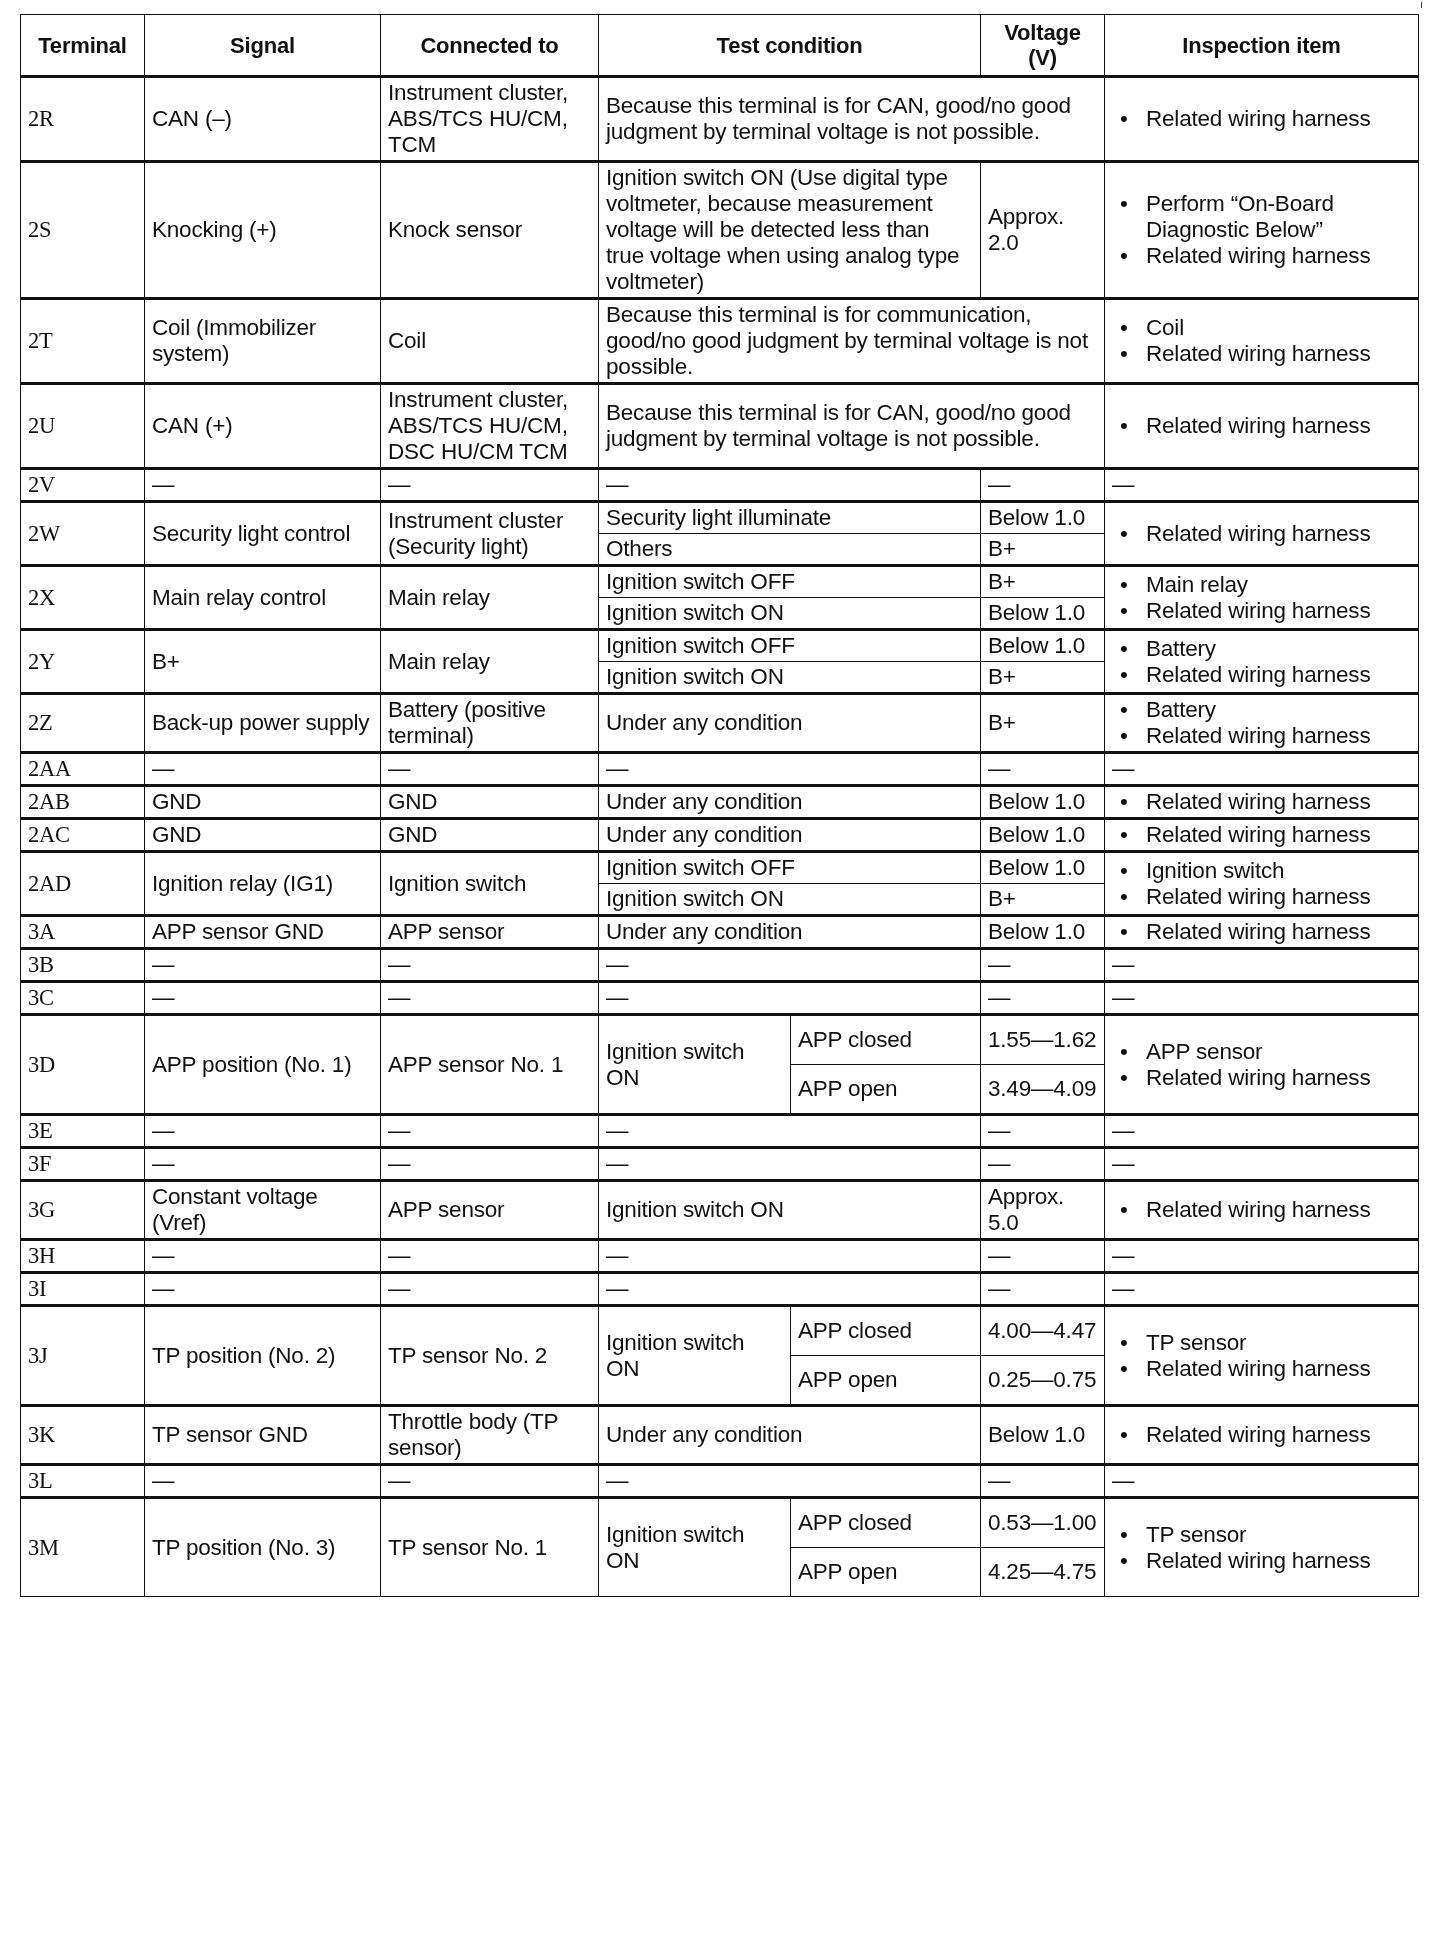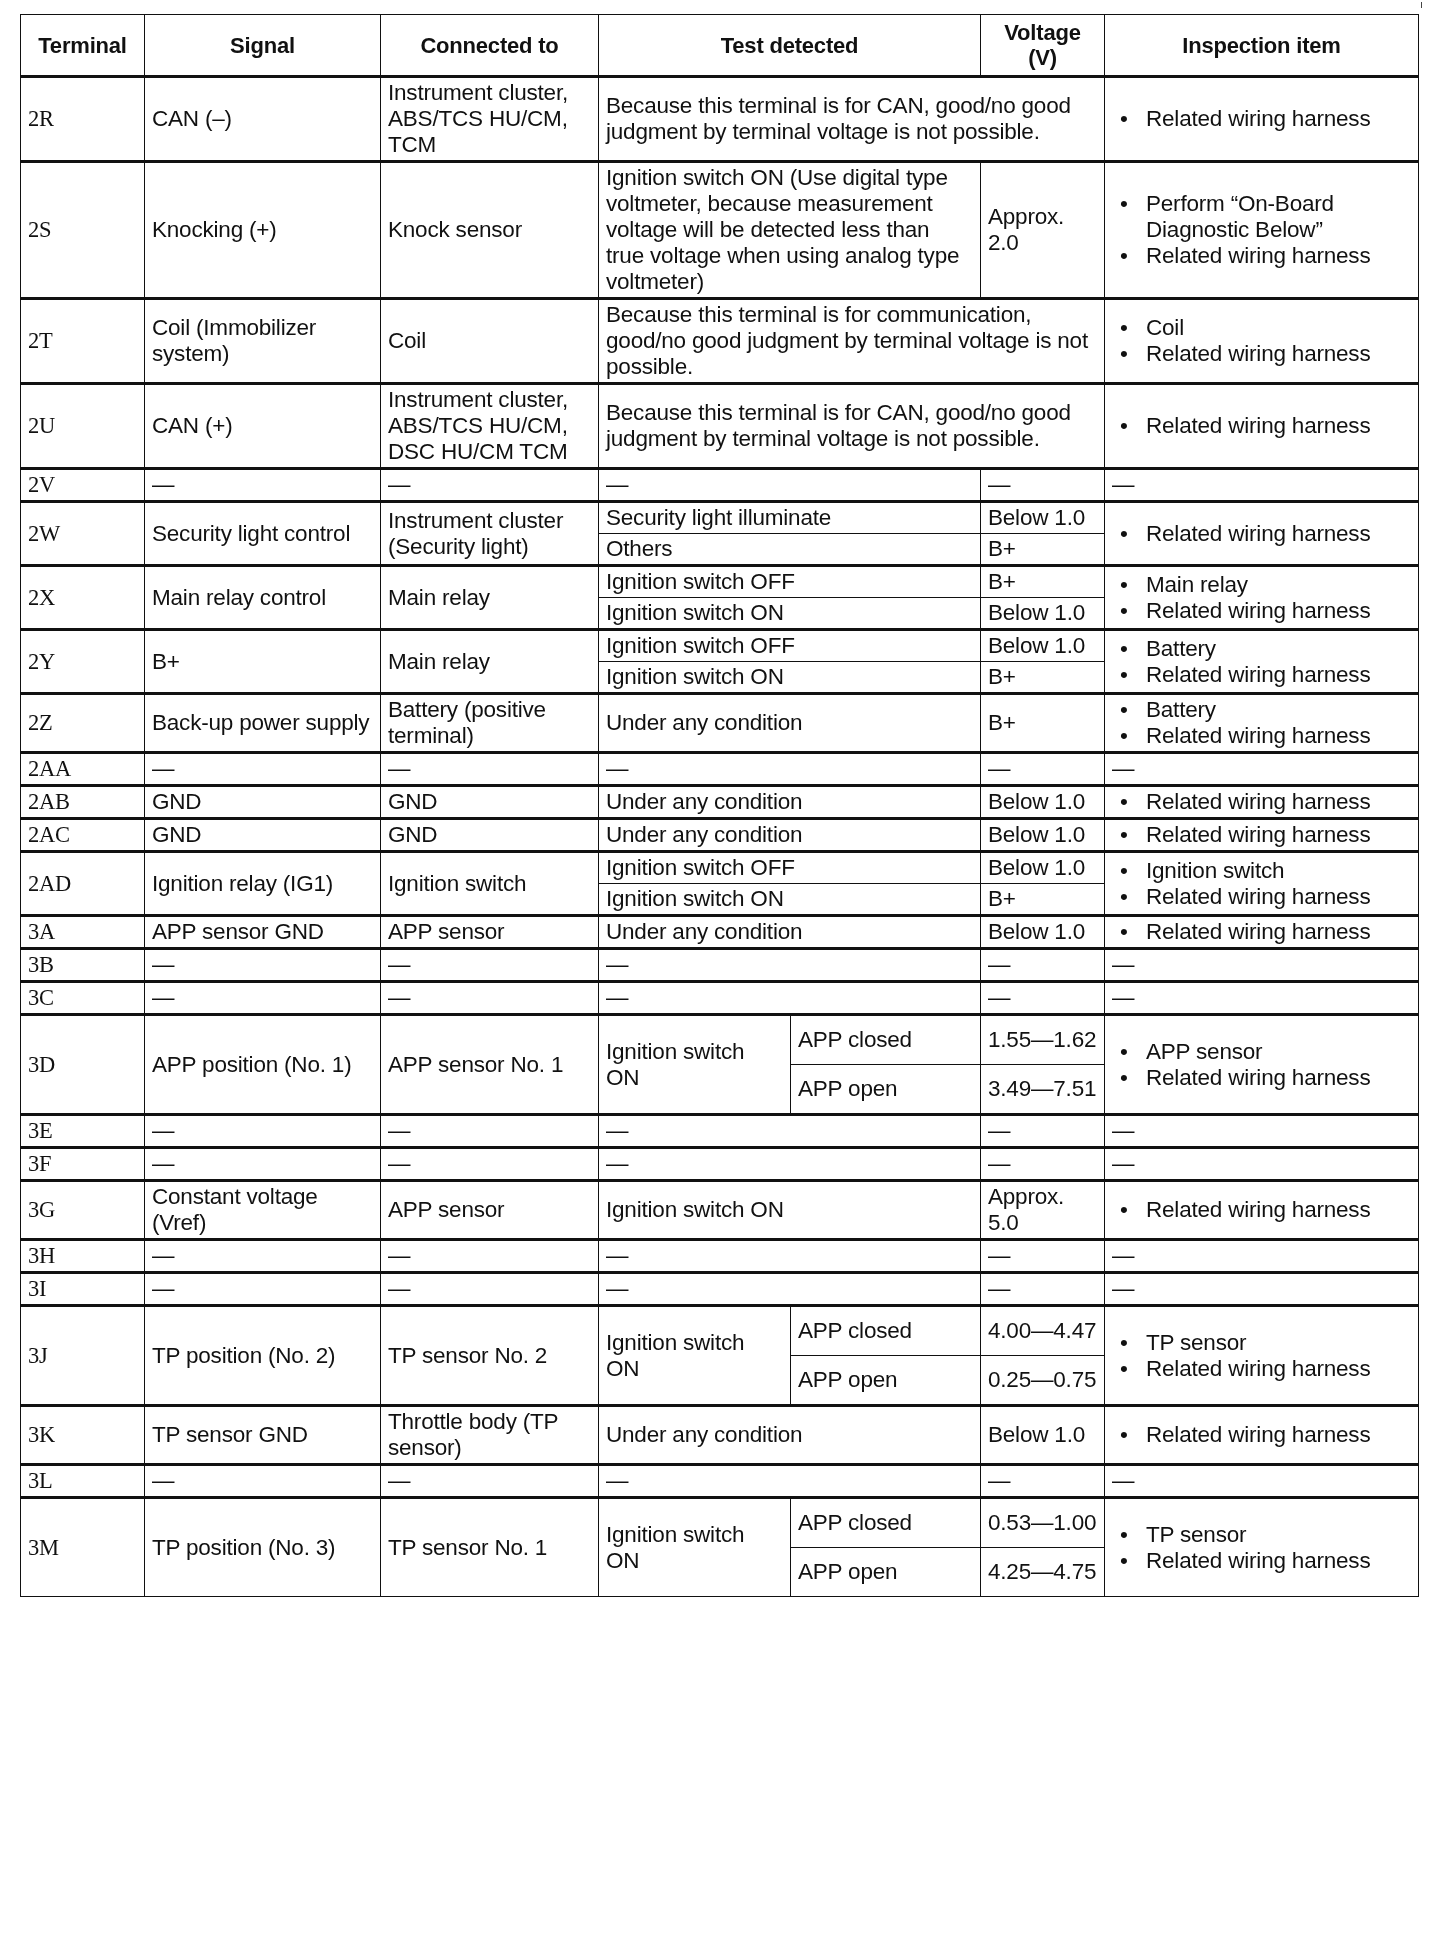--- a/index.html
+++ b/index.html
@@ -29,21 +29,21 @@
     <col style="width:192px">
     <col style="width:190px">
     <col style="width:124px">
     <col style="width:314px">
   </colgroup>
   <thead>
     <tr class="head">
       <th>Terminal</th>
       <th>Signal</th>
       <th>Connected to</th>
-      <th colspan="2">Test detected</th>
+      <th colspan="2">Test condition</th>
       <th>Voltage (V)</th>
       <th>Inspection item</th>
     </tr>
   </thead>
   <tbody id="table-body">
       <tr class="row-first">
         <td class="term">2R</td>
         <td>CAN (–)</td>
         <td>Instrument cluster, ABS/TCS HU/CM, TCM</td>
         <td colspan="3">Because this terminal is for CAN, good/no good judgment by terminal voltage is not possible.</td>
@@ -246,21 +246,21 @@
         <td class="c">1.55—1.62</td>
         <td rowspan="2">
           <ul class="insp">
             <li><span class="bullet">•</span><span>APP sensor</span></li>
             <li><span class="bullet">•</span><span>Related wiring harness</span></li>
           </ul>
         </td>
       </tr>
       <tr>
         <td style="height: 44px;">APP open</td>
-        <td class="c">3.49—7.51</td>
+        <td class="c">3.49—4.09</td>
       </tr>
       <tr class="row-first">
         <td style="height:26px" class="term">3E</td>
         <td class="c">—</td>
         <td class="c">—</td>
         <td class="c" colspan="2">—</td>
         <td class="c">—</td>
         <td class="c">—</td>
       </tr>
       <tr class="row-first">

